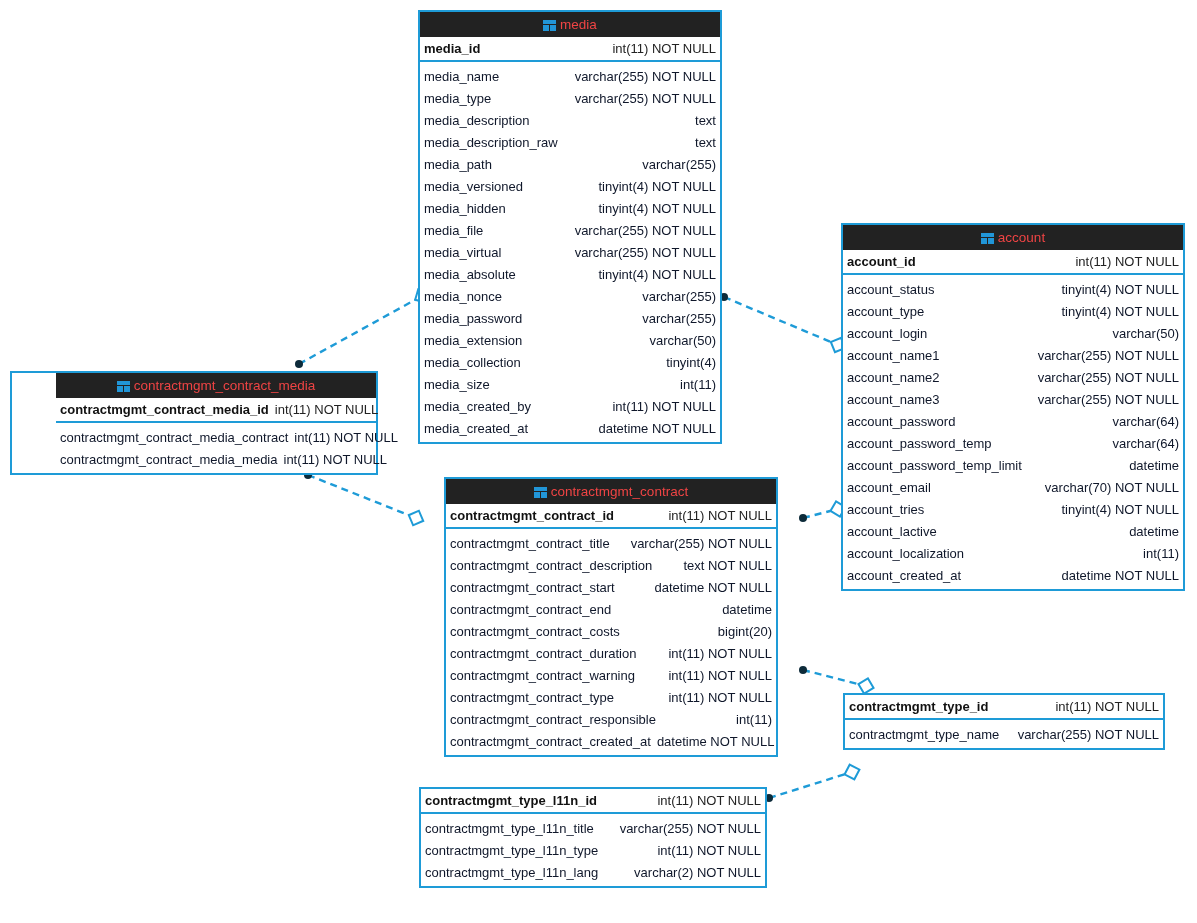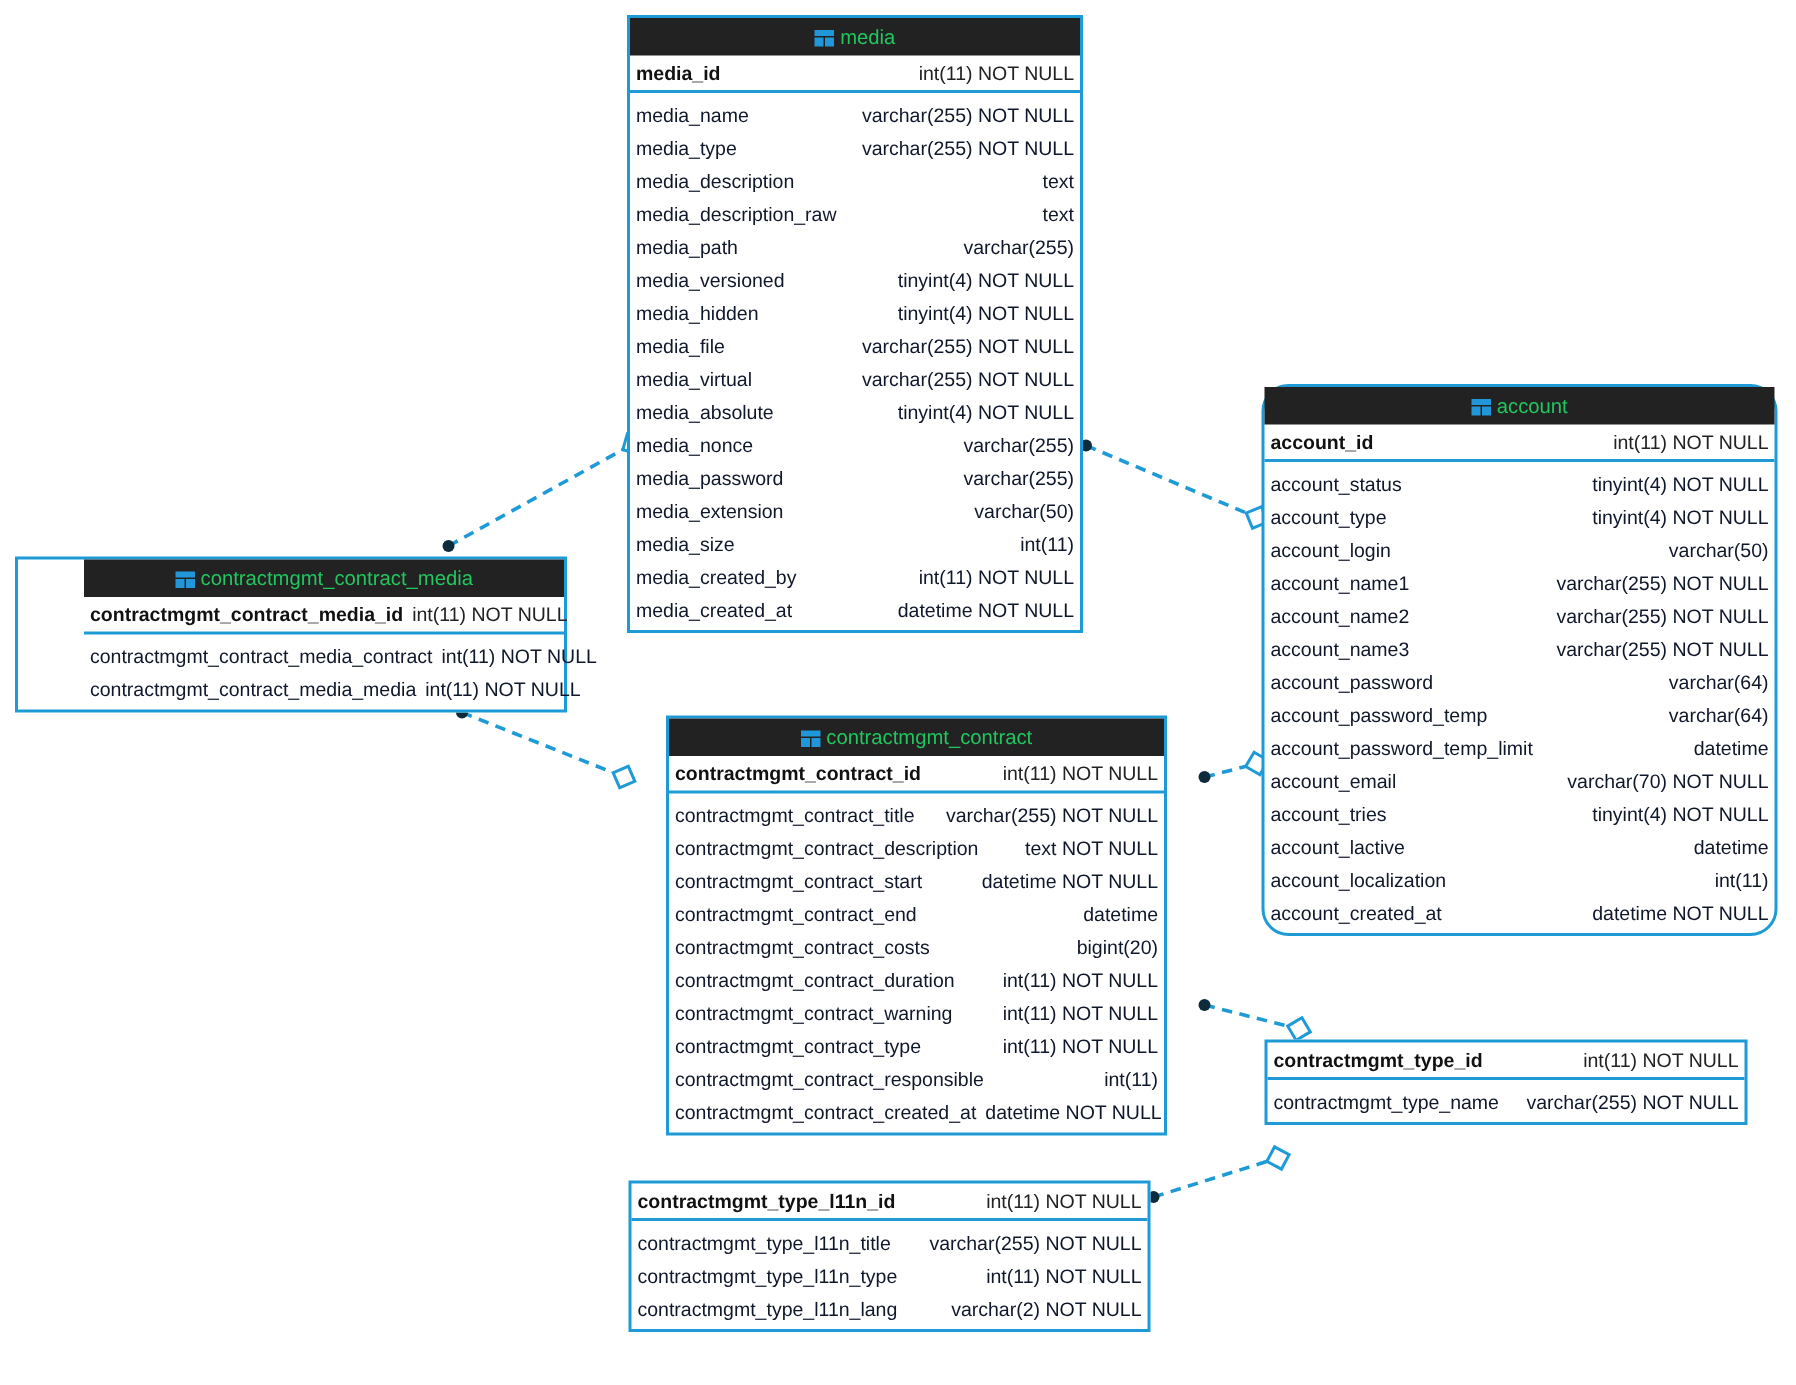--- a/index.html
+++ b/index.html
@@ -29,21 +29,21 @@
   }
   .entity {
     position: absolute;
     box-sizing: border-box;
     border: 2px solid #1e9bd7;
     background: #ffffff;
     z-index: 2;
   }
   .entity-header {
     background: #222222;
-    color: #22c55e;
+    color: #ef4444;
     font-size: 13.5px;
     line-height: 25px;
     height: 25px;
     text-align: center;
     white-space: nowrap;
     overflow: hidden;
     position: relative;
   }
   .entity-header .tbl-icon {
     display: inline-block;
@@ -181,34 +181,38 @@
           </div>
           <div class="field-row">
             <span class="fname">media_password</span>
             <span class="ftype">varchar(255)</span>
           </div>
           <div class="field-row">
             <span class="fname">media_extension</span>
             <span class="ftype">varchar(50)</span>
           </div>
           <div class="field-row">
+            <span class="fname">media_collection</span>
+            <span class="ftype">tinyint(4)</span>
+          </div>
+          <div class="field-row">
             <span class="fname">media_size</span>
             <span class="ftype">int(11)</span>
           </div>
           <div class="field-row">
             <span class="fname">media_created_by</span>
             <span class="ftype">int(11) NOT NULL</span>
           </div>
           <div class="field-row">
             <span class="fname">media_created_at</span>
             <span class="ftype">datetime NOT NULL</span>
           </div>
         </div>
       </div>
-      <div class="entity" style="left: 841px; top: 256px; width: 344px; border-radius: 18px;">
+      <div class="entity" style="left: 841px; top: 223px; width: 344px;">
         <div class="entity-header"><span class="tbl-icon"><i class="bar"></i><i class="c1"></i><i class="c2"></i></span><span>account</span></div>
         <div class="pk-row">
           <span class="fname">account_id</span>
           <span class="ftype">int(11) NOT NULL</span>
         </div>
         <div class="fields">
           <div class="field-row">
             <span class="fname">account_status</span>
             <span class="ftype">tinyint(4) NOT NULL</span>
           </div>

